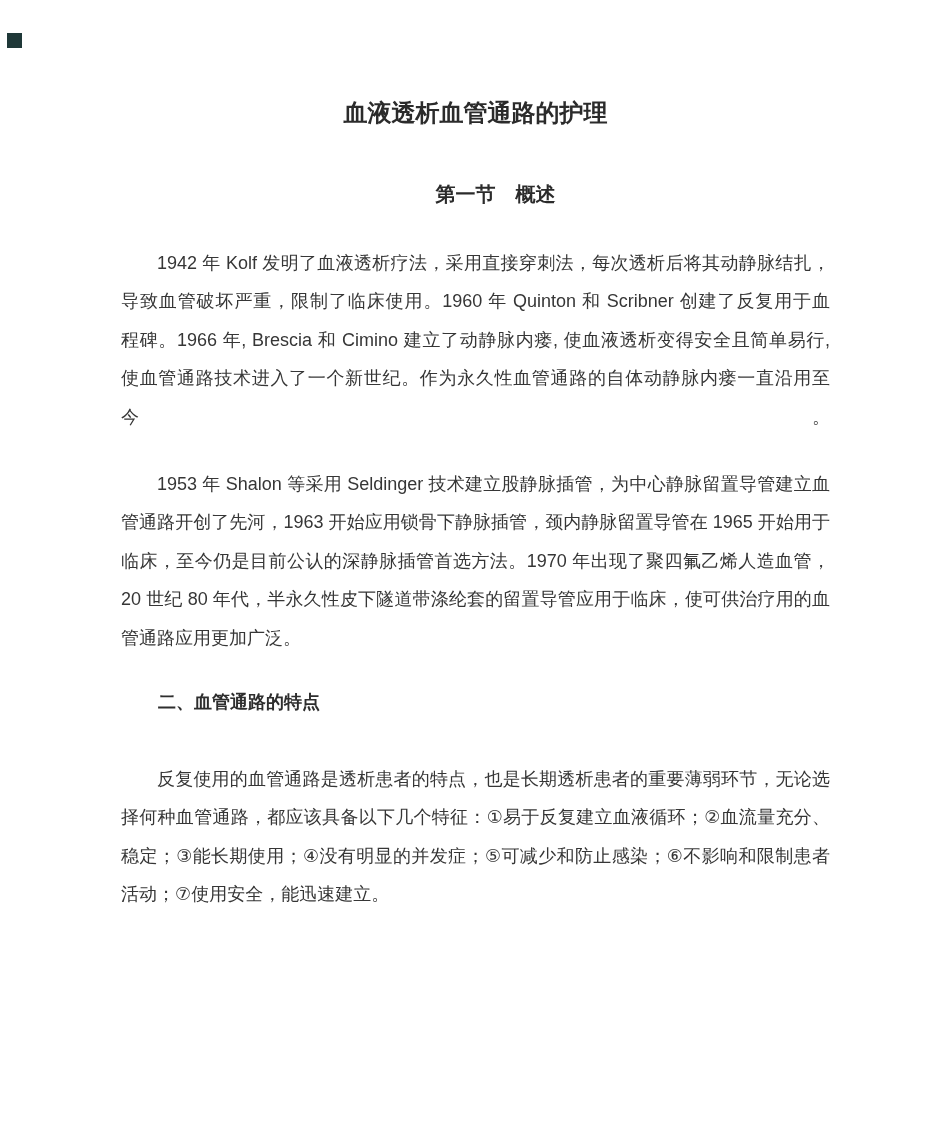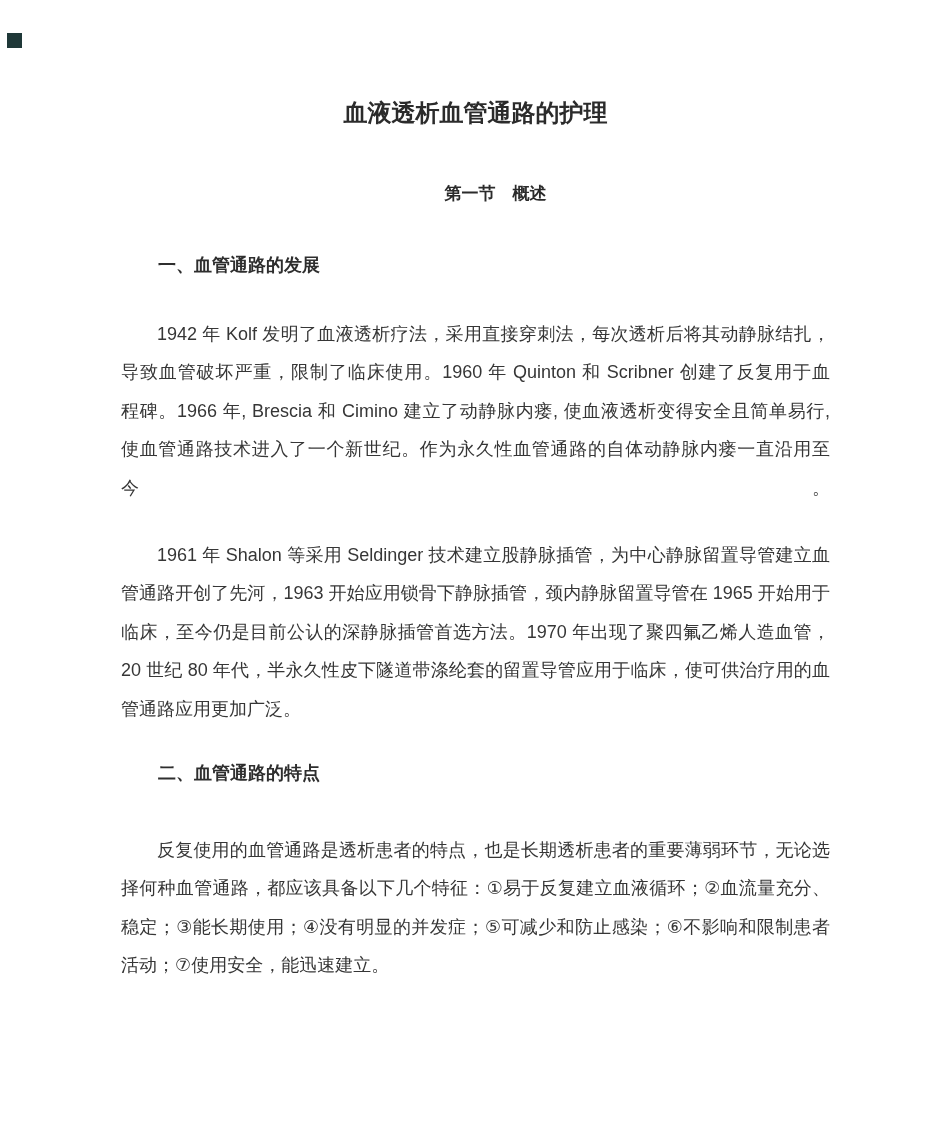--- a/index.html
+++ b/index.html
@@ -29,21 +29,21 @@
   .doc-title {
     margin: 96px 0 0 0;
     font-size: 24px;
     line-height: 34px;
     font-weight: 700;
     text-align: center;
     color: #2b2b2b;
   }
   .section-heading {
     margin: 50px 0 0 0;
-    font-size: 17px;
+    font-size: 20px;
     line-height: 28px;
     font-weight: 700;
     text-align: center;
     position: relative;
     left: 20px;
     color: #2b2b2b;
   }
   .sub-heading {
     margin: 0;
     font-size: 18px;
@@ -77,31 +77,30 @@
 <body>
 
 <div class="page">
   <div class="corner-marker"></div>
   <div class="content">
 
     <h1 class="doc-title">血液透析血管通路的护理</h1>
 
     <h2 class="section-heading">第一节　概述</h2>
 
-    <h3 class="sub-heading first-sub">一、血管通路的发展</h3>
 
     <div class="para p1">
       <div class="line indent">1942 年 Kolf 发明了血液透析疗法，采用直接穿刺法，每次透析后将其动静脉结扎，</div>
       <div class="line">导致血管破坏严重，限制了临床使用。1960 年 Quinton 和 Scribner 创建了反复用于血</div>
       <div class="line">程碑。1966 年, Brescia 和 Cimino 建立了动静脉内瘘, 使血液透析变得安全且简单易行,</div>
       <div class="line">使血管通路技术进入了一个新世纪。作为永久性血管通路的自体动静脉内瘘一直沿用至今。</div>
     </div>
 
     <div class="para p2">
-      <div class="line indent">1961 年 Shalon 等采用 Seldinger 技术建立股静脉插管，为中心静脉留置导管建立血</div>
+      <div class="line indent">1953 年 Shalon 等采用 Seldinger 技术建立股静脉插管，为中心静脉留置导管建立血</div>
       <div class="line">管通路开创了先河，1963 开始应用锁骨下静脉插管，颈内静脉留置导管在 1965 开始用于</div>
       <div class="line">临床，至今仍是目前公认的深静脉插管首选方法。1970 年出现了聚四氟乙烯人造血管，</div>
       <div class="line">20 世纪 80 年代，半永久性皮下隧道带涤纶套的留置导管应用于临床，使可供治疗用的血</div>
       <div class="line flush-last">管通路应用更加广泛。</div>
     </div>
 
     <h3 class="sub-heading second-sub">二、血管通路的特点</h3>
 
     <div class="para p3">
       <div class="line indent">反复使用的血管通路是透析患者的特点，也是长期透析患者的重要薄弱环节，无论选</div>

